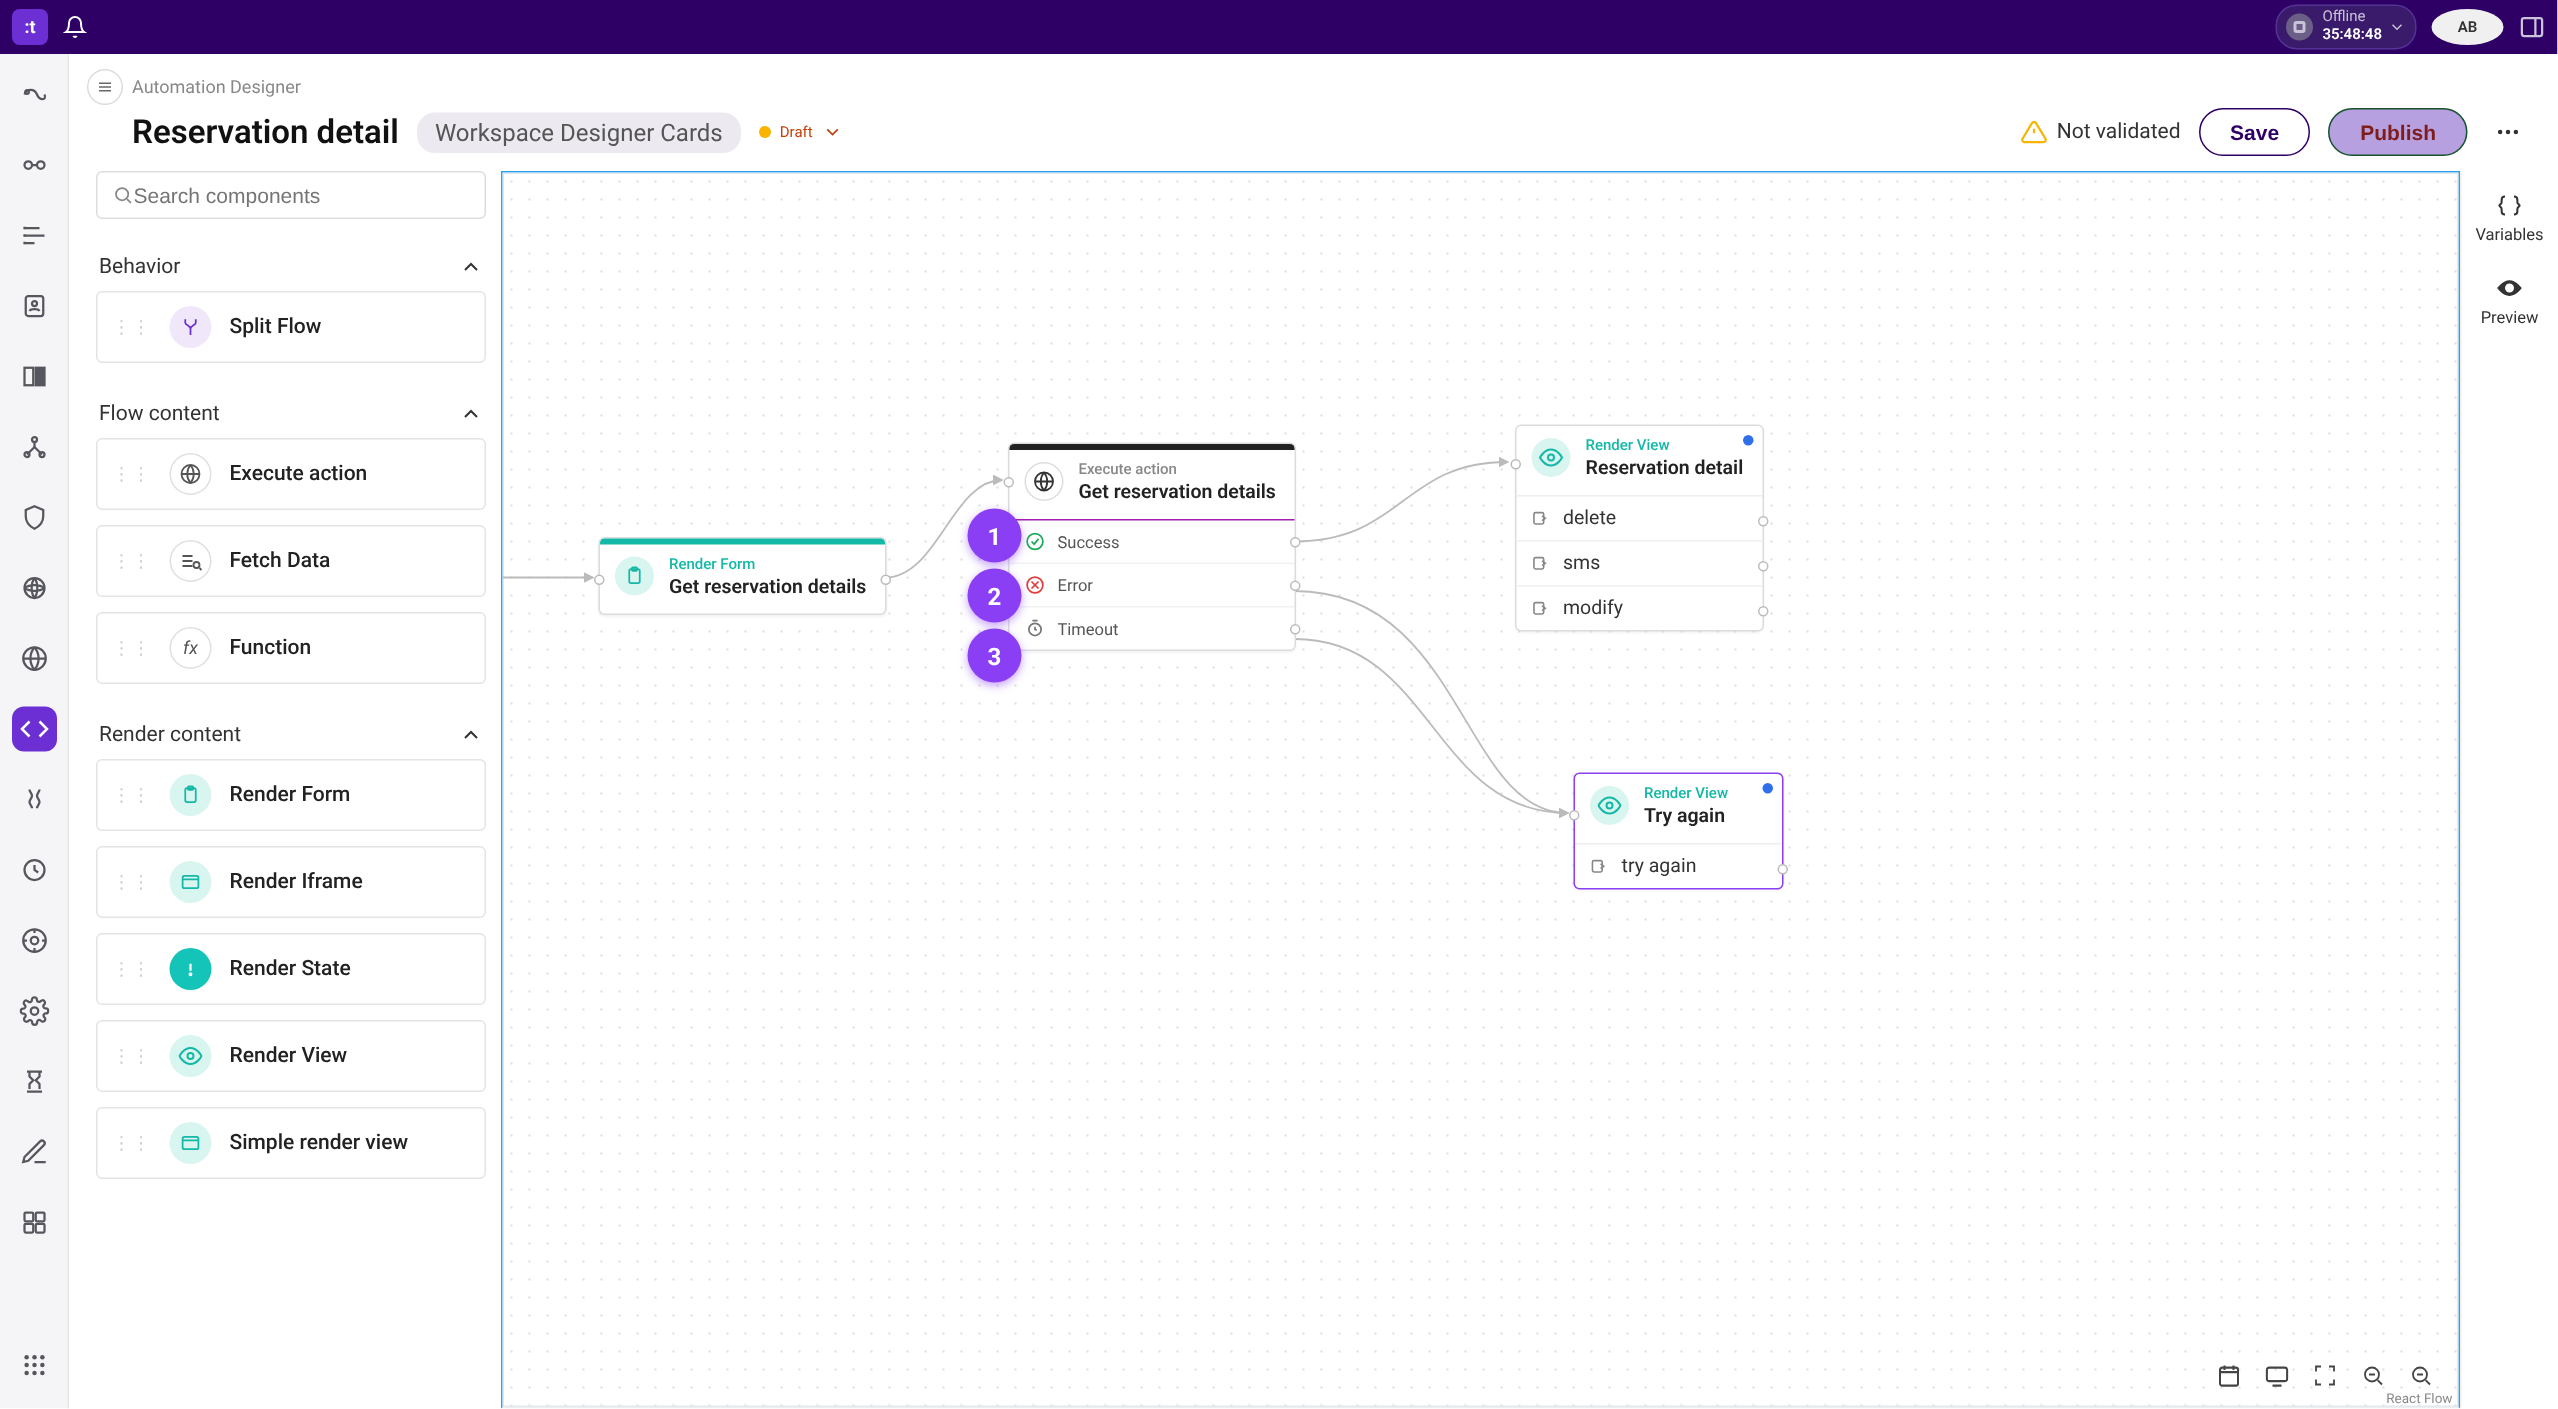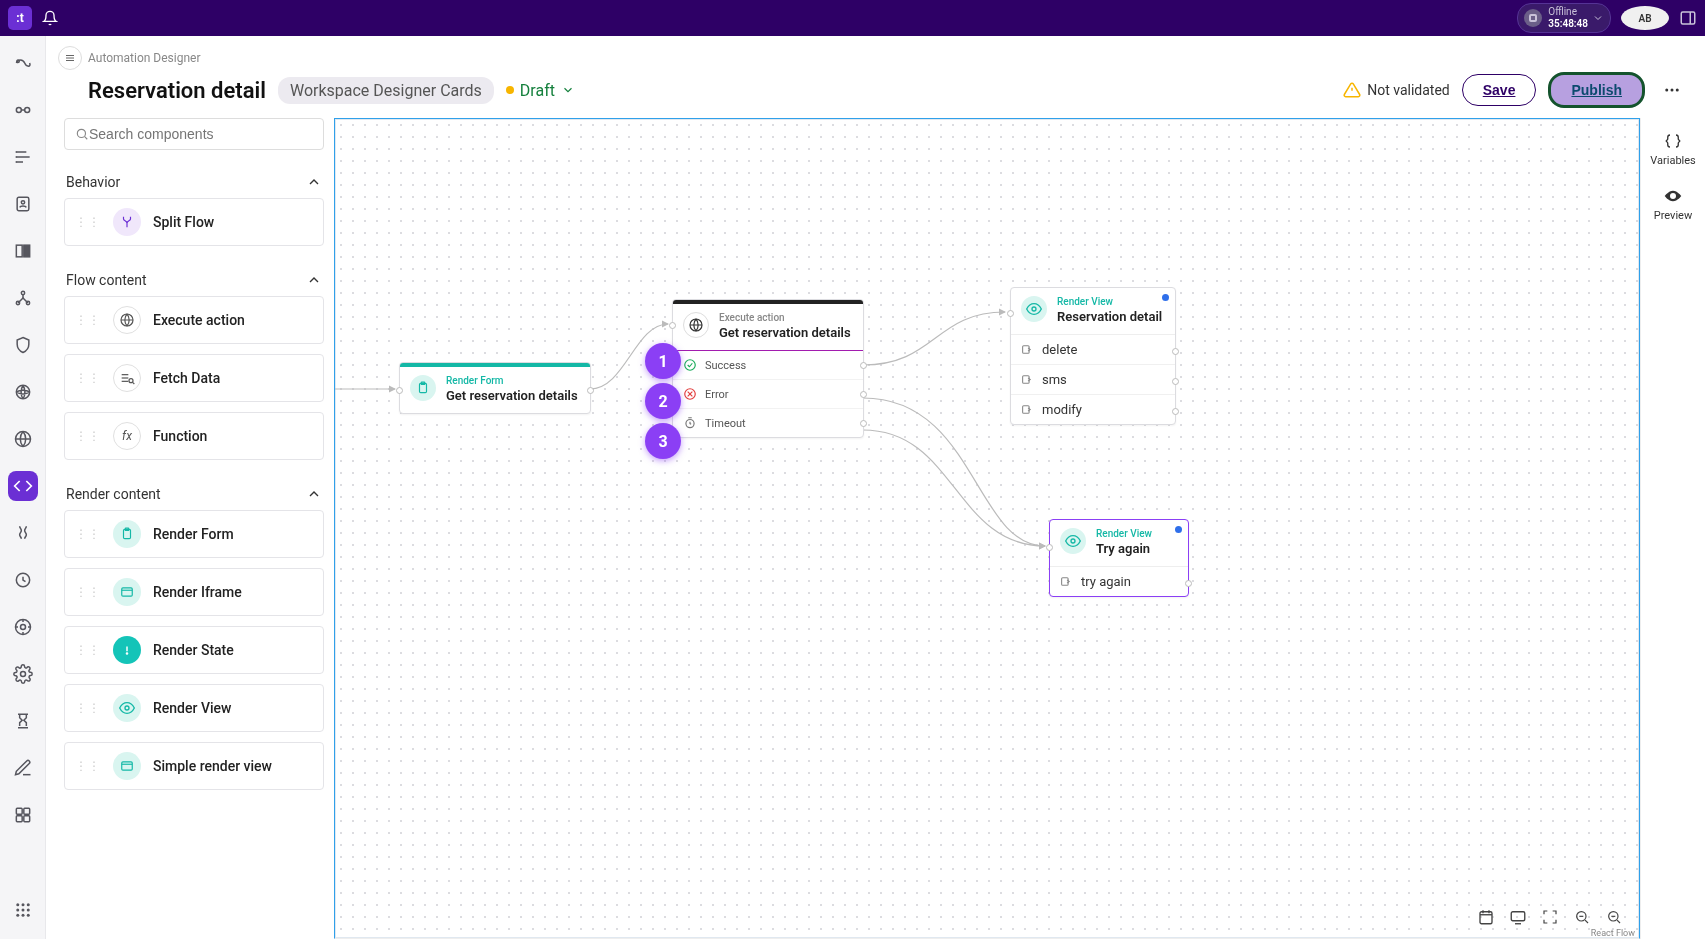--- a/index.html
+++ b/index.html
@@ -32,28 +32,28 @@
 .main-col { flex: 1; display: flex; flex-direction: column; min-width: 0; }
 
 
 .designer-header { padding: 10px 18px 0 12px; display: flex; flex-direction: column; gap: 2px; }
 .designer-header .row1 { display: flex; align-items: center; gap: 6px; }
 .hamburger { width: 24px; height: 24px; border: 1px solid #ddd; border-radius: 50%; display: flex; align-items: center; justify-content: center; color: #666; font-size: 12px; }
 .breadcrumb { font-size: 12px; color: #888; }
 .designer-header .row2 { display: flex; align-items: center; gap: 12px; padding-left: 30px; }
 .page-title { font-size: 22px; font-weight: 600; color: #111; }
 .tag { background: #eceaf0; color: #555; font-size: 16px; padding: 4px 12px; border-radius: 12px; }
-.status-draft { display: flex; align-items: center; gap: 6px; font-size: 16px; color: #15803d; }
+.status-draft { display: flex; align-items: center; gap: 6px; font-size: 10px; color: #c2410c; }
 .status-draft .dot-amber { width: 8px; height: 8px; background: #f7b500; border-radius: 50%; }
 .row2-spacer { flex: 1; }
 .not-validated { display: flex; align-items: center; gap: 6px; font-size: 14px; color: #333; }
 .warn-triangle { color: #f7b500; }
-.btn { font-size: 14px; padding: 7px 20px; border-radius: 16px; cursor: pointer; text-decoration: underline; }
+.btn { font-size: 14px; padding: 7px 20px; border-radius: 16px; cursor: pointer; }
 .btn-save { background: #fff; border: 1.5px solid #2e0066; color: #2e0066; font-weight: 600; }
-.btn-publish { background: #b7a0e0; border: 3px solid #14532d; color: #0c4a6e; font-weight: 600; }
+.btn-publish { background: #b7a0e0; border: 1px solid #14532d; color: #7f1d1d; font-weight: 600; }
 .more-btn { width: 30px; height: 30px; display: flex; align-items: center; justify-content: center; color: #333; }
 
 
 .designer-body { flex: 1; display: flex; min-height: 0; margin-top: 10px; }
 
 
 .components-sidebar { width: 288px; padding: 0 10px 10px 18px; overflow-y: auto; }
 .search-wrap { border: 1px solid #ddd; border-radius: 4px; display: flex; align-items: center; padding: 7px 10px; gap: 0; color: #888; margin-bottom: 16px; }
 .search-wrap input { border: none; outline: none; font-size: 14px; flex: 1; color: #333; }
 .section-head { display: flex; align-items: center; justify-content: space-between; font-size: 14px; color: #333; padding: 8px 2px; }

